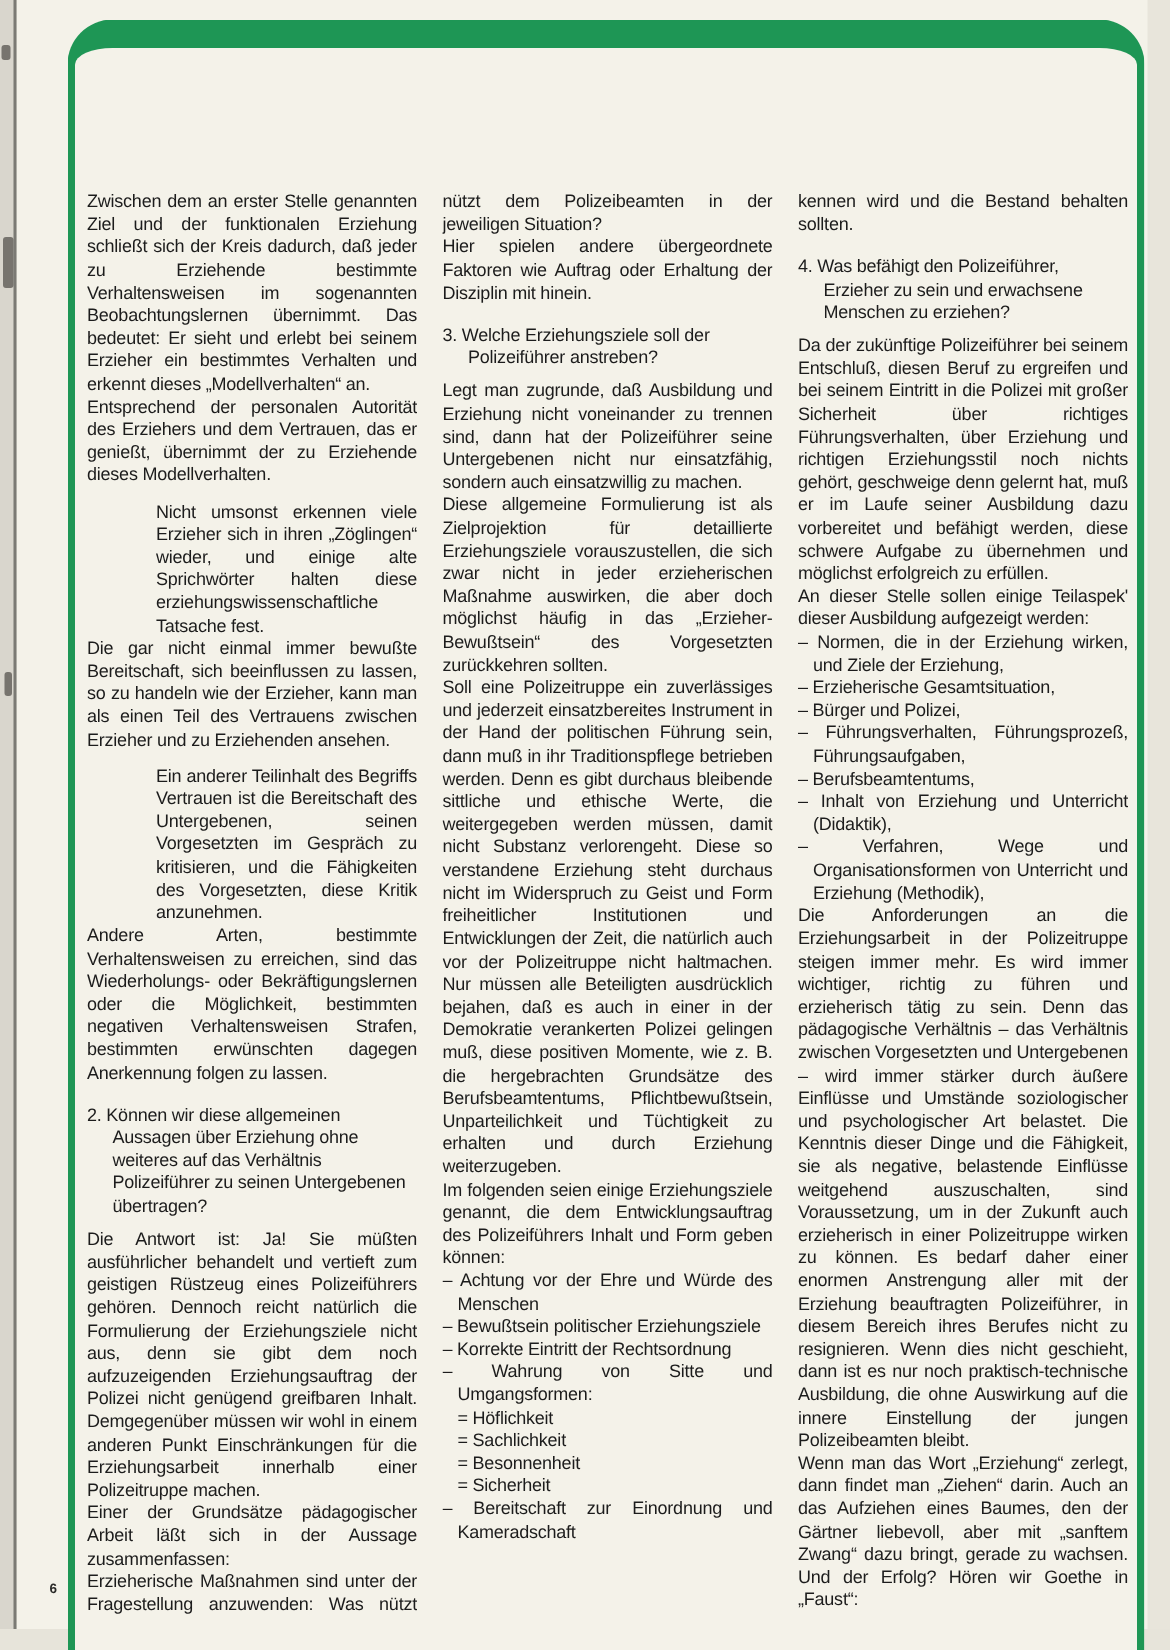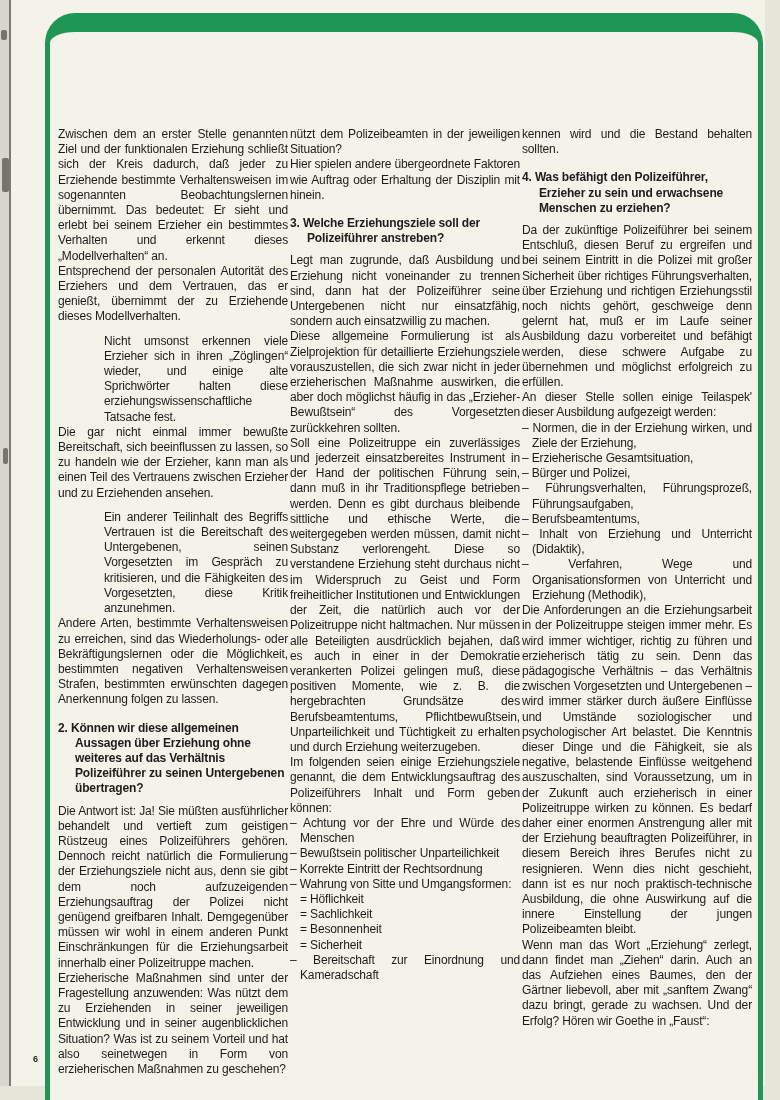--- a/index.html
+++ b/index.html
@@ -27,31 +27,31 @@
     position:absolute;left:45px;top:13px;width:718px;height:1120px;
     box-sizing:border-box;
     border-top:19px solid var(--green);
     border-left:5px solid var(--green);
     border-right:5px solid var(--green);
     border-radius:30px 30px 0 0;
     background:var(--paper);
   }
   .content{
     position:absolute;left:58px;top:127px;width:694px;height:952px;
-    display:grid;grid-template-columns:repeat(3,1fr);column-gap:2px;
+    display:grid;grid-template-columns:repeat(3,1fr);column-gap:17px;
     overflow:hidden;
   }
   .col{overflow:hidden;}
   .blk{
     margin:0;font-size:12px;line-height:15.2px;letter-spacing:-0.15px;
     text-align:justify;font-weight:400;
   }
   .blk.gap{margin-top:9px;margin-left:46px;}
   .blk.h{
-    font-weight:700;text-align:left;
+    font-weight:400;text-align:left;
     padding-left:17px;text-indent:-17px;
     margin-top:13px;margin-bottom:7px;
   }
   .blk.li{padding-left:10px;text-indent:-10px;text-align:justify;}
   .blk.sub{padding-left:22px;text-indent:-12px;text-align:left;}
   .page-number{
     position:absolute;left:33px;top:1054px;
     font-size:9px;font-weight:700;color:#2a2a28;
   }
 </style>
@@ -72,32 +72,33 @@
 <div class="content">
   <div class="col">
       <p class="blk p">Zwischen dem an erster Stelle genannten Ziel und der funktionalen Erziehung schließt sich der Kreis dadurch, daß jeder zu Erziehende bestimmte Verhaltensweisen im sogenannten Beobachtungslernen übernimmt. Das bedeutet: Er sieht und erlebt bei seinem Erzieher ein bestimmtes Verhalten und erkennt dieses „Modellverhalten“ an.</p>
       <p class="blk p">Entsprechend der personalen Autorität des Erziehers und dem Vertrauen, das er genießt, übernimmt der zu Erziehende dieses Modellverhalten.</p>
       <p class="blk p gap">Nicht umsonst erkennen viele Erzieher sich in ihren „Zöglingen“ wieder, und einige alte Sprichwörter halten diese erziehungswissenschaftliche Tatsache fest.</p>
       <p class="blk p">Die gar nicht einmal immer bewußte Bereitschaft, sich beeinflussen zu lassen, so zu handeln wie der Erzieher, kann man als einen Teil des Vertrauens zwischen Erzieher und zu Erziehenden ansehen.</p>
       <p class="blk p gap">Ein anderer Teilinhalt des Begriffs Vertrauen ist die Bereitschaft des Untergebenen, seinen Vorgesetzten im Gespräch zu kritisieren, und die Fähigkeiten des Vorgesetzten, diese Kritik anzunehmen.</p>
       <p class="blk p">Andere Arten, bestimmte Verhaltensweisen zu erreichen, sind das Wiederholungs- oder Bekräftigungslernen oder die Möglichkeit, bestimmten negativen Verhaltensweisen Strafen, bestimmten erwünschten dagegen Anerkennung folgen zu lassen.</p>
       <h3 class="blk h">2. Können wir diese allgemeinen Aussagen über Erziehung ohne weiteres auf das Verhältnis Polizeiführer zu seinen Untergebenen übertragen?</h3>
       <p class="blk p">Die Antwort ist: Ja! Sie müßten ausführlicher behandelt und vertieft zum geistigen Rüstzeug eines Polizeiführers gehören. Dennoch reicht natürlich die Formulierung der Erziehungsziele nicht aus, denn sie gibt dem noch aufzuzeigenden Erziehungsauftrag der Polizei nicht genügend greifbaren Inhalt. Demgegenüber müssen wir wohl in einem anderen Punkt Einschränkungen für die Erziehungsarbeit innerhalb einer Polizeitruppe machen.</p>
+      <p class="blk p">Einer der Grundsätze pädagogischer Arbeit läßt sich in der Aussage zusammenfassen:</p>
       <p class="blk p">Erzieherische Maßnahmen sind unter der Fragestellung anzuwenden: Was nützt dem zu Erziehenden in seiner jeweiligen Entwicklung und in seiner augenblicklichen Situation? Was ist zu seinem Vorteil und hat also seinetwegen in Form von erzieherischen Maßnahmen zu geschehen?</p>
     </div>
   <div class="col">
       <p class="blk p">nützt dem Polizeibeamten in der jeweiligen Situation?</p>
       <p class="blk p">Hier spielen andere übergeordnete Faktoren wie Auftrag oder Erhaltung der Disziplin mit hinein.</p>
       <h3 class="blk h">3. Welche Erziehungsziele soll der Polizeiführer anstreben?</h3>
       <p class="blk p">Legt man zugrunde, daß Ausbildung und Erziehung nicht voneinander zu trennen sind, dann hat der Polizeiführer seine Untergebenen nicht nur einsatzfähig, sondern auch einsatzwillig zu machen.</p>
       <p class="blk p">Diese allgemeine Formulierung ist als Zielprojektion für detaillierte Erziehungsziele vorauszustellen, die sich zwar nicht in jeder erzieherischen Maßnahme auswirken, die aber doch möglichst häufig in das „Erzieher-Bewußtsein“ des Vorgesetzten zurückkehren sollten.</p>
       <p class="blk p">Soll eine Polizeitruppe ein zuverlässiges und jederzeit einsatzbereites Instrument in der Hand der politischen Führung sein, dann muß in ihr Traditionspflege betrieben werden. Denn es gibt durchaus bleibende sittliche und ethische Werte, die weitergegeben werden müssen, damit nicht Substanz verlorengeht. Diese so verstandene Erziehung steht durchaus nicht im Widerspruch zu Geist und Form freiheitlicher Institutionen und Entwicklungen der Zeit, die natürlich auch vor der Polizeitruppe nicht haltmachen. Nur müssen alle Beteiligten ausdrücklich bejahen, daß es auch in einer in der Demokratie verankerten Polizei gelingen muß, diese positiven Momente, wie z. B. die hergebrachten Grundsätze des Berufsbeamtentums, Pflichtbewußtsein, Unparteilichkeit und Tüchtigkeit zu erhalten und durch Erziehung weiterzugeben.</p>
       <p class="blk p">Im folgenden seien einige Erziehungsziele genannt, die dem Entwicklungsauftrag des Polizeiführers Inhalt und Form geben können:</p>
       <p class="blk li">– Achtung vor der Ehre und Würde des Menschen</p>
-      <p class="blk li">– Bewußtsein politischer Unparteilichkeit</p>
+      <p class="blk li">– Bewußtsein politischer Erziehungsziele</p>
       <p class="blk li">– Korrekte Eintritt der Rechtsordnung</p>
       <p class="blk li">– Wahrung von Sitte und Umgangsformen:</p>
       <p class="blk sub">= Höflichkeit</p>
       <p class="blk sub">= Sachlichkeit</p>
       <p class="blk sub">= Besonnenheit</p>
       <p class="blk sub">= Sicherheit</p>
       <p class="blk li">– Bereitschaft zur Einordnung und Kameradschaft</p>
     </div>
   <div class="col">
       <p class="blk p">kennen wird und die Bestand behalten sollten.</p>

